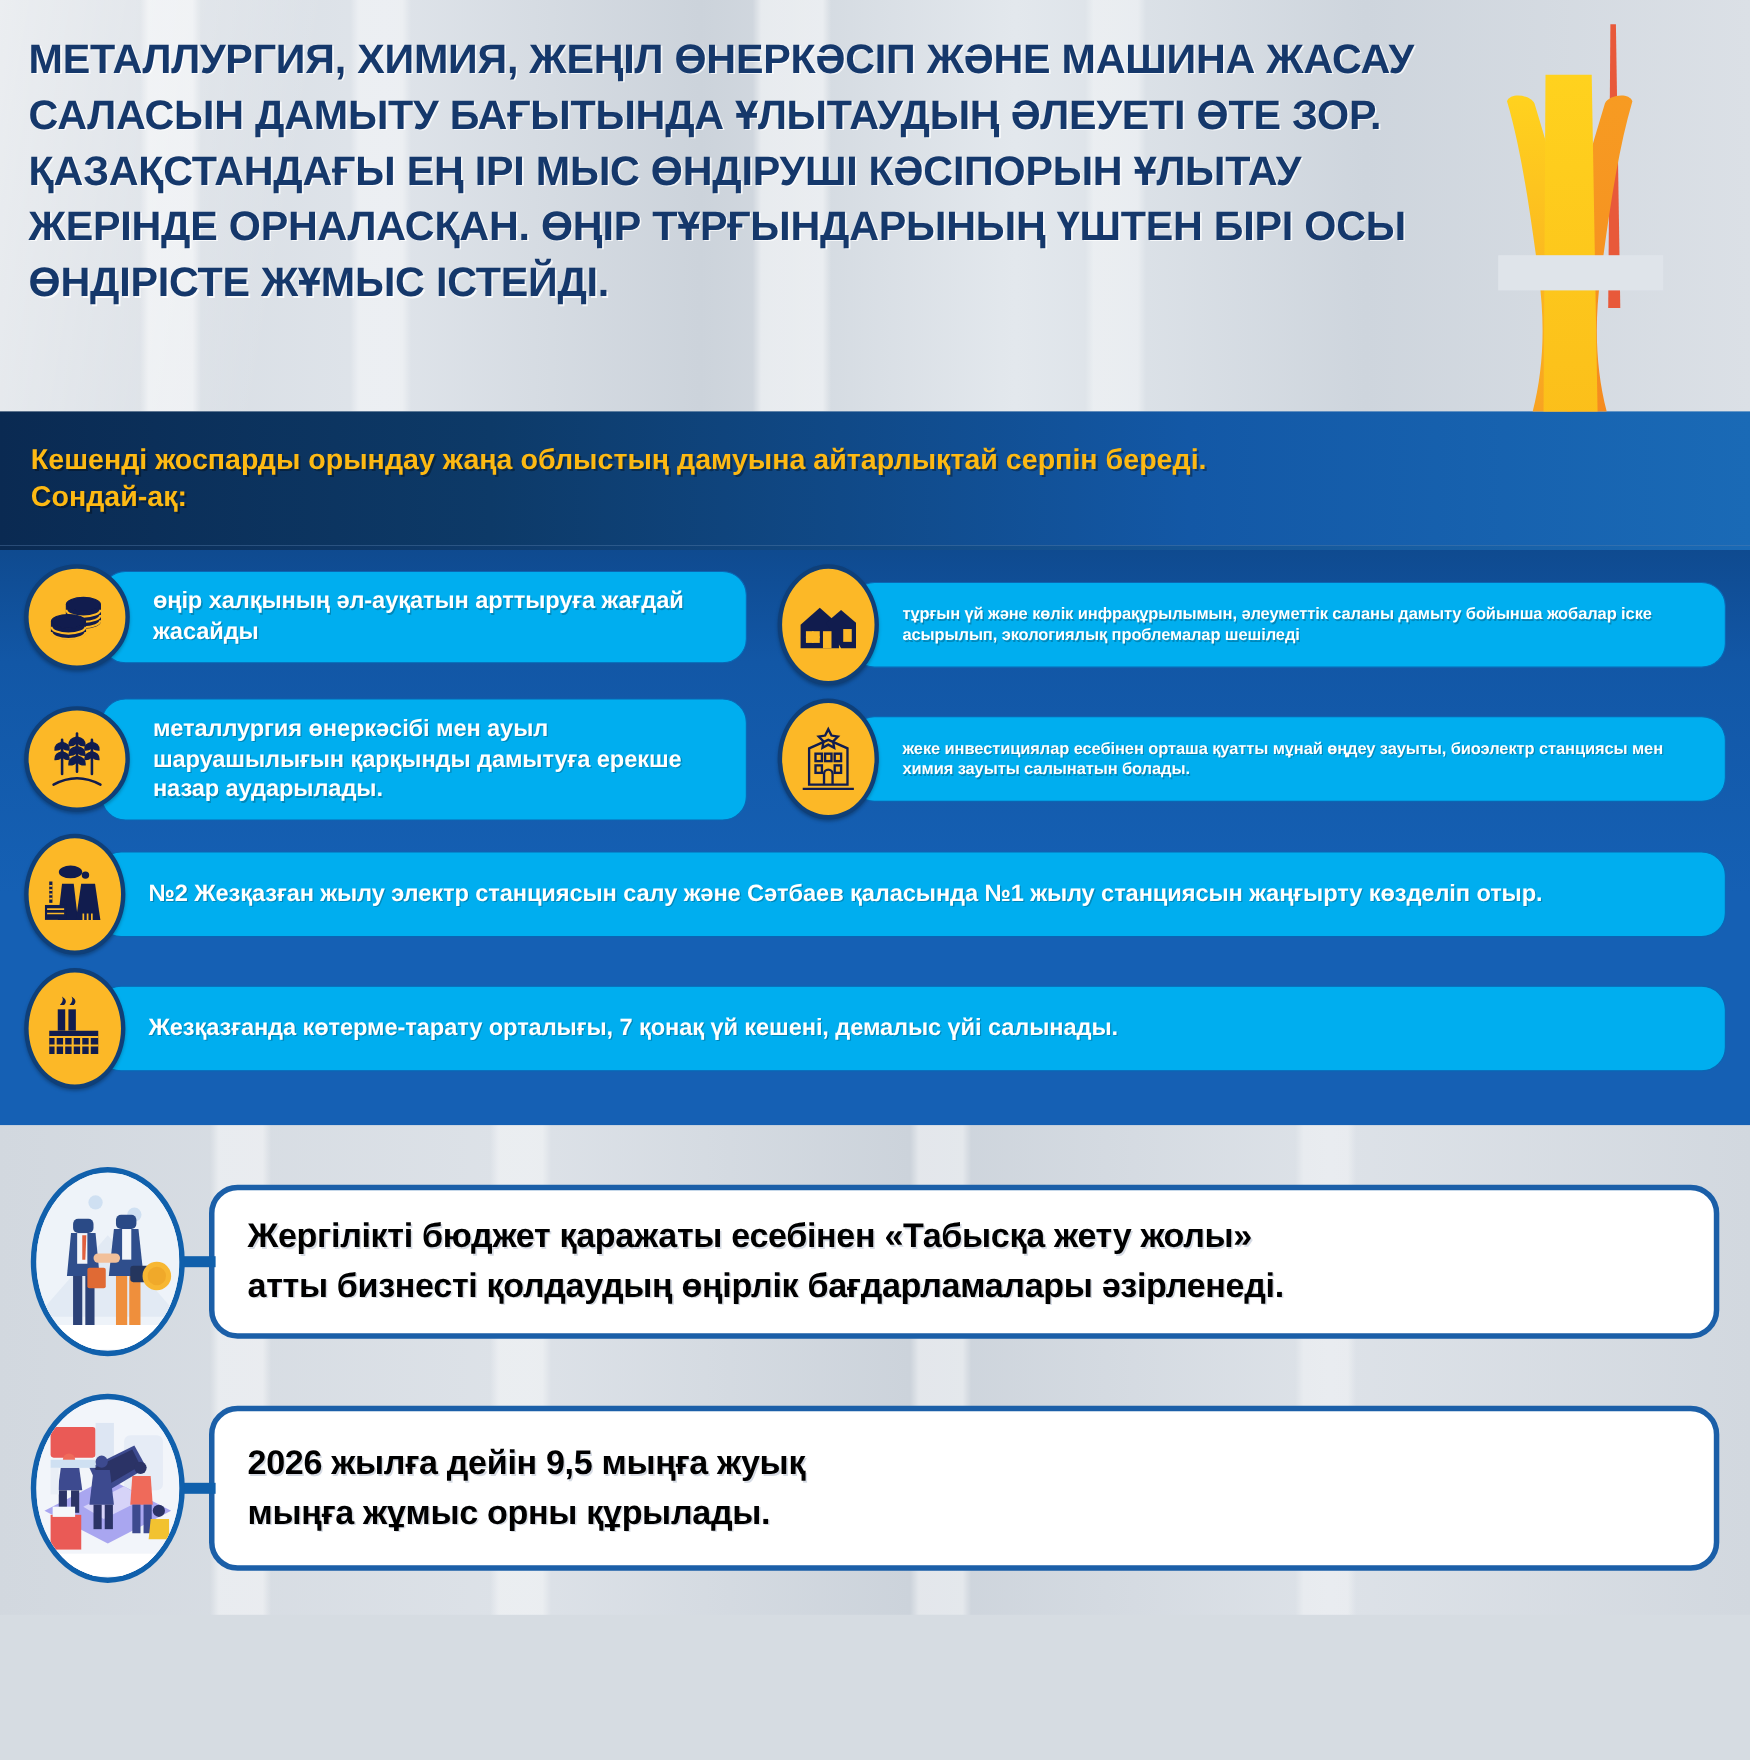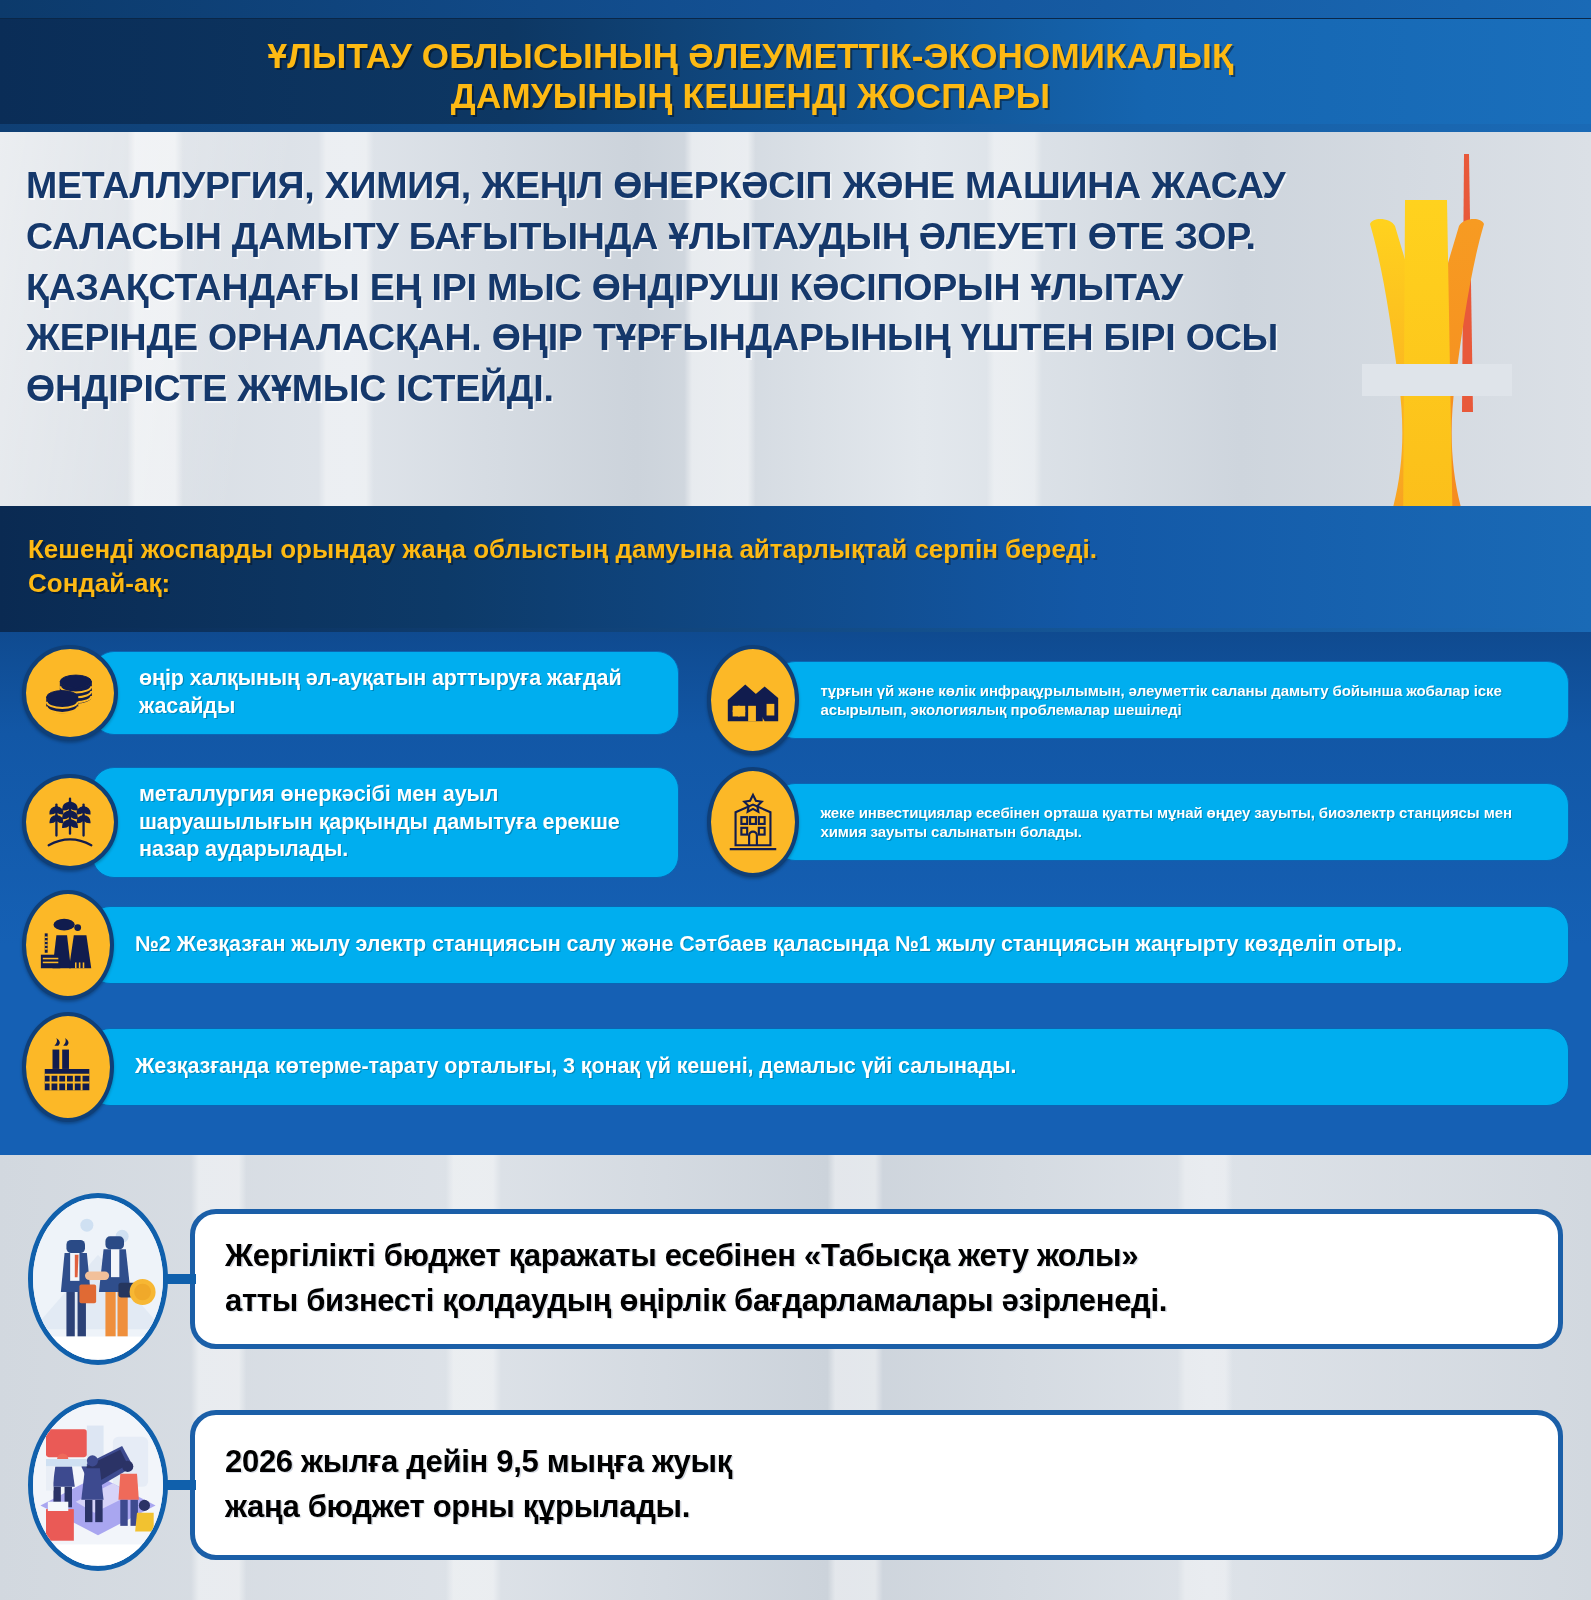--- a/index.html
+++ b/index.html
@@ -227,28 +227,20 @@
     justify-content: center;
   }
   .bottom-card.tallcard { min-height: 150px; }
   .bc-line { display: block; }
 </style>
 </head>
 <body>
 
 <div id="page">
 
-  <div class="header">
-    <div class="header-topstrip"></div>
-    <div class="header-title">
-      <span>ҰЛЫТАУ ОБЛЫСЫНЫҢ ӘЛЕУМЕТТІК-ЭКОНОМИКАЛЫҚ</span>
-      <span>ДАМУЫНЫҢ КЕШЕНДІ ЖОСПАРЫ</span>
-    </div>
-    <div class="header-bottomline"></div>
-  </div>
 
   <div class="intro">
     <div class="intro-streaks"></div>
 
     <svg class="monument" viewBox="0 0 340 506" aria-hidden="true">
       <defs>
         <linearGradient id="gOr" x1="0" y1="0" x2="0" y2="1">
           <stop offset="0%" stop-color="#ffd21e"></stop>
             <stop offset="100%" stop-color="#f79b22"></stop>
         </linearGradient>
@@ -454,21 +446,21 @@
                 <line x1="14" y1="40" x2="14" y2="56"></line>
                 <line x1="22" y1="40" x2="22" y2="56"></line>
                 <line x1="30" y1="40" x2="30" y2="56"></line>
                 <line x1="38" y1="40" x2="38" y2="56"></line>
                 <line x1="46" y1="40" x2="46" y2="56"></line>
                 <line x1="8" y1="40" x2="54" y2="40"></line>
                 <line x1="8" y1="48" x2="54" y2="48"></line>
               </g>
             </svg>
           </div>
-          <div class="card-body">Жезқазғанда көтерме-тарату орталығы, 3 қонақ үй кешені, демалыс үйі салынады.</div>
+          <div class="card-body">Жезқазғанда көтерме-тарату орталығы, 7 қонақ үй кешені, демалыс үйі салынады.</div>
         </div>
       </div>
     </div>
   </div>
 
   <div class="bottom-area">
 
     <div class="bottom-row">
       <div class="bottom-illus">
         <svg viewBox="0 0 140 172" aria-hidden="true">
@@ -542,17 +534,17 @@
           <path d="M112 116 h18 v20 h-20 Z" fill="#f2c230"></path>
 
           <rect x="14" y="112" width="30" height="34" fill="#ea5a56"></rect>
           <rect x="16" y="104" width="22" height="10" fill="#f4f7fb"></rect>
           <rect x="0" y="150" width="140" height="22" fill="#ffffff"></rect>
         </svg>
       </div>
       <div class="connector"></div>
       <div class="bottom-card tallcard">
         <span class="bc-line">2026 жылға дейін 9,5 мыңға жуық</span>
-        <span class="bc-line">жаңа бюджет орны құрылады.</span>
+        <span class="bc-line">мыңға жұмыс орны құрылады.</span>
       </div>
     </div>
   </div>
 </div>
 
 </body></html>

